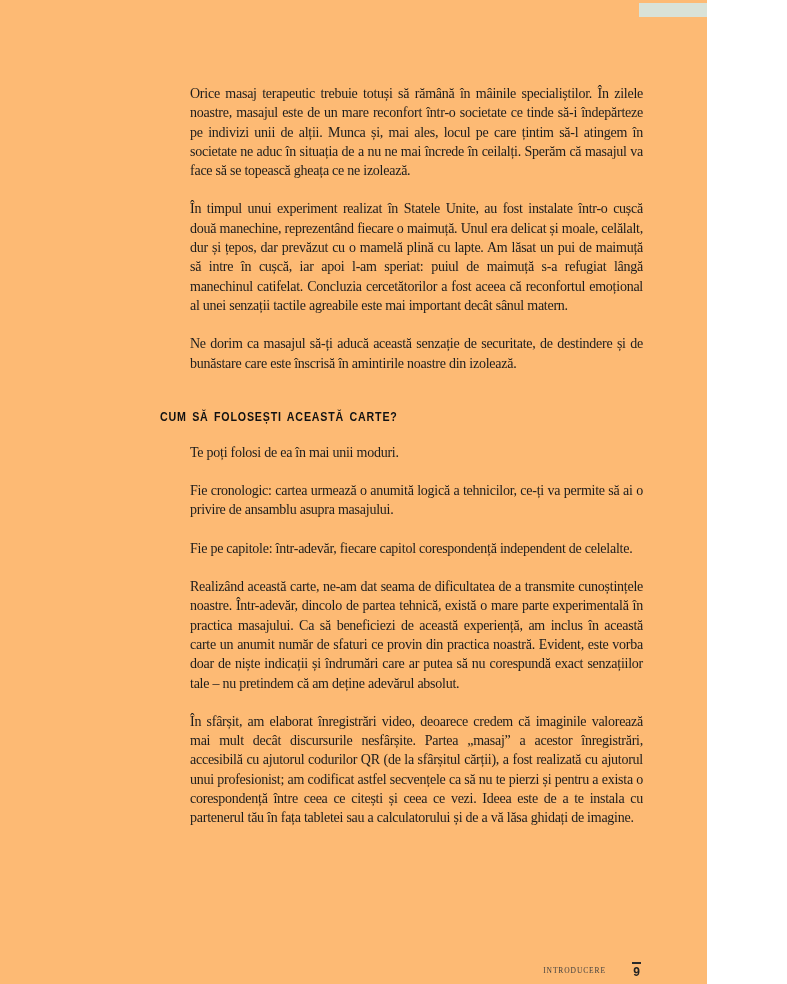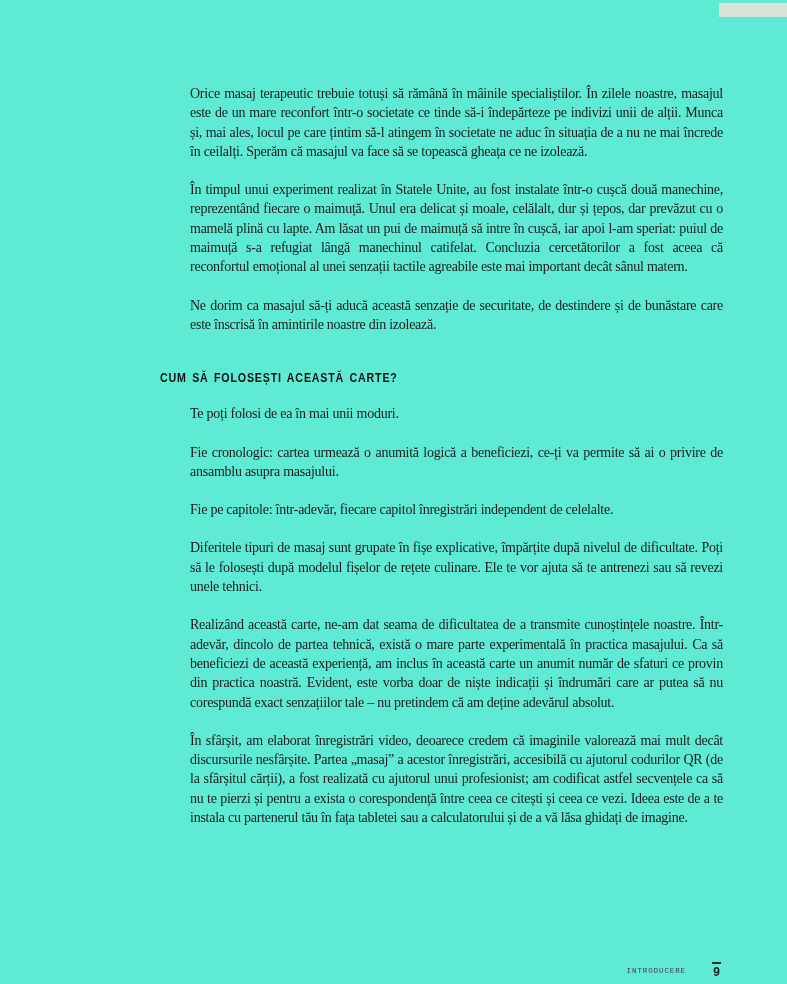--- a/index.html
+++ b/index.html
@@ -1,20 +1,20 @@
 <!DOCTYPE html>
 <html><head>
 <meta charset="utf-8">
 <style>
   html, body { margin: 0; padding: 0; background: #ffffff; }
   .page {
     position: relative;
-    width: 787px;
+    width: 707px;
     height: 984px;
-    background: #5eead4;
+    background: #fdba74;
     overflow: hidden;
     font-family: "Liberation Serif", serif;
   }
   .chapter-tab {
     position: absolute;
     top: 3px;
     right: 0;
     width: 68px;
     height: 14px;
   }
@@ -49,21 +49,21 @@
   }
   .footer {
     position: absolute;
     right: 66px;
     bottom: 6px;
     display: flex;
     align-items: flex-end;
     gap: 26px;
   }
   .footer-section {
-    font-family: Liberation Mono, monospace;
+    font-family: Liberation Serif, serif;
     font-size: 7.5px;
     line-height: 10px;
     letter-spacing: 0.9px;
     color: #3f3f3f;
     padding-bottom: 2px;
   }
   .page-num {
     display: flex;
     flex-direction: column;
     align-items: center;
@@ -94,23 +94,22 @@
     <div>
         <p class="para">Orice masaj terapeutic trebuie totuși să rămână în mâinile specialiștilor. În zilele noastre, masajul este de un mare reconfort într-o societate ce tinde să-i îndepărteze pe indivizi unii de alții. Munca și, mai ales, locul pe care țintim să-l atingem în societate ne aduc în situația de a nu ne mai încrede în ceilalți. Sperăm că masajul va face să se topească gheața ce ne izolează.</p>
         <p class="para">În timpul unui experiment realizat în Statele Unite, au fost instalate într-o cușcă două manechine, reprezentând fiecare o maimuță. Unul era delicat și moale, celălalt, dur și țepos, dar prevăzut cu o mamelă plină cu lapte. Am lăsat un pui de maimuță să intre în cușcă, iar apoi l-am speriat: puiul de maimuță s-a refugiat lângă manechinul catifelat. Concluzia cercetătorilor a fost aceea că reconfortul emoțional al unei senzații tactile agreabile este mai important decât sânul matern.</p>
         <p class="para">Ne dorim ca masajul să-ți aducă această senzație de securitate, de destindere și de bună­stare care este înscrisă în amintirile noastre din izolează.</p>
       </div>
 
     <h2 class="section-heading">CUM SĂ FOLOSEȘTI ACEASTĂ CARTE?</h2>
 
     <div>
         <p class="para">Te poți folosi de ea în mai unii moduri.</p>
-        <p class="para">Fie cronologic: cartea urmează o anumită logică a beneficiezi, ce-ți va permite să ai o privire de ansamblu asupra masajului.</p>
-        <p class="para">Fie pe capitole: într-adevăr, fiecare capitol înregistrări independent de celelalte.</p>
-        <p class="para">Diferitele tipuri de masaj sunt grupate în fișe explicative, împărțite după nivelul de di­ficultate. Poți să le folosești după modelul fișelor de rețete culinare. Ele te vor ajuta să te antrenezi sau să revezi unele tehnici.</p>
+        <p class="para">Fie cronologic: cartea urmează o anumită logică a tehnicilor, ce-ți va permite să ai o privire de ansamblu asupra masajului.</p>
+        <p class="para">Fie pe capitole: într-adevăr, fiecare capitol corespondență independent de celelalte.</p>
         <p class="para">Realizând această carte, ne-am dat seama de dificultatea de a transmite cunoștințele noas­tre. Într-adevăr, dincolo de partea tehnică, există o mare parte experimentală în practica masajului. Ca să beneficiezi de această experiență, am inclus în această carte un anumit număr de sfaturi ce provin din practica noastră. Evident, este vorba doar de niște indicații și îndrumări care ar putea să nu corespundă exact senzațiilor tale – nu pretindem că am deține adevărul absolut.</p>
         <p class="para">În sfârșit, am elaborat înregistrări video, deoarece credem că imaginile valorează mai mult decât discursurile nesfârșite. Partea „masaj” a acestor înregistrări, accesibilă cu ajutorul codurilor QR (de la sfârșitul cărții), a fost realizată cu ajutorul unui profesionist; am codificat astfel secvențele ca să nu te pierzi și pentru a exista o corespondență între ceea ce citești și ceea ce vezi. Ideea este de a te instala cu partenerul tău în fața tabletei sau a calculatorului și de a vă lăsa ghidați de imagine.</p>
       </div>
 
   </div>
 
   <div class="footer">
     <span class="footer-section">INTRODUCERE</span>
     <span class="page-num">
       <span class="page-num-rule"></span>

